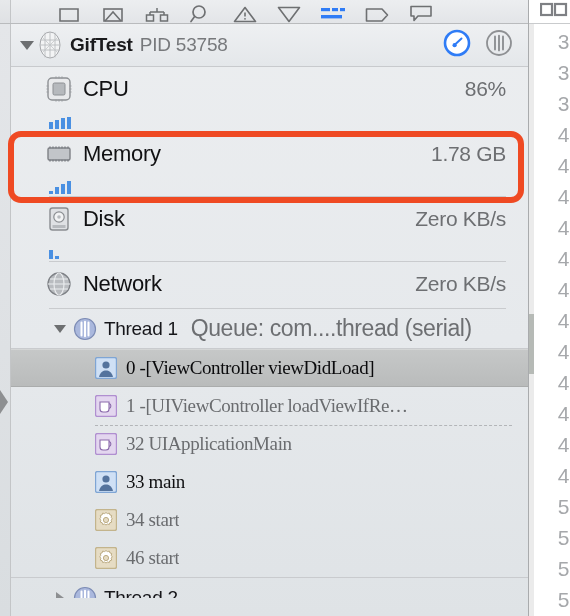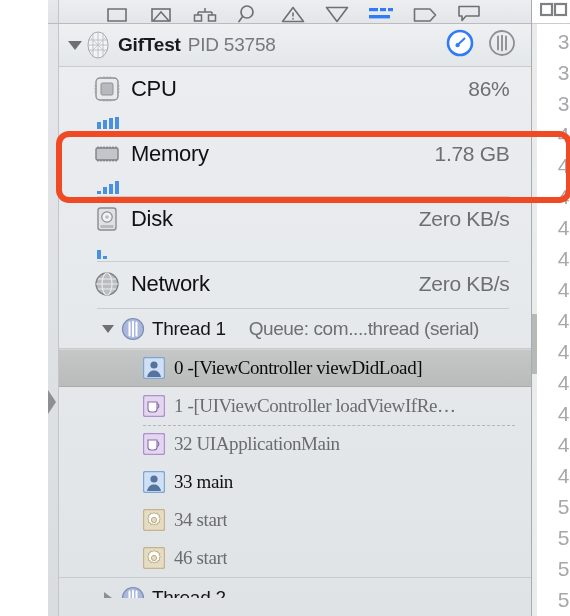--- a/index.html
+++ b/index.html
@@ -15,21 +15,20 @@
     position: relative;
     -webkit-font-smoothing: antialiased;
   }
 
   
   #app {
     position: absolute;
     inset: 0;
     display: flex;
     flex-direction: row;
-    padding-left: 48px;
   }
 
   
   #navigator {
     position: relative;
     width: 529px;
     height: 616px;
     background: linear-gradient(to bottom, #eceef0 0%, #e6e9ec 55%, #dfe3e6 100%);
     display: flex;
     flex-direction: column;
@@ -235,23 +234,23 @@
     border-right: 6px solid transparent;
     border-top: 8px solid #6d6f71;
   }
   .thread-icon { margin: 0 7px 0 2px; display:flex; }
   .thread-name {
     font-size: 19px;
     color: #16161a;
     letter-spacing: -0.3px;
   }
   .thread-queue {
-    font-size: 19px;
+    font-size: 23px;
     color: #6d6f72;
-    margin-left: 23px;
+    margin-left: 13px;
     letter-spacing: -0.4px;
     white-space: nowrap;
   }
 
   
   .frame-row {
     height: 38px;
     padding-left: 84px;
   }
   .frame-row.selected {

